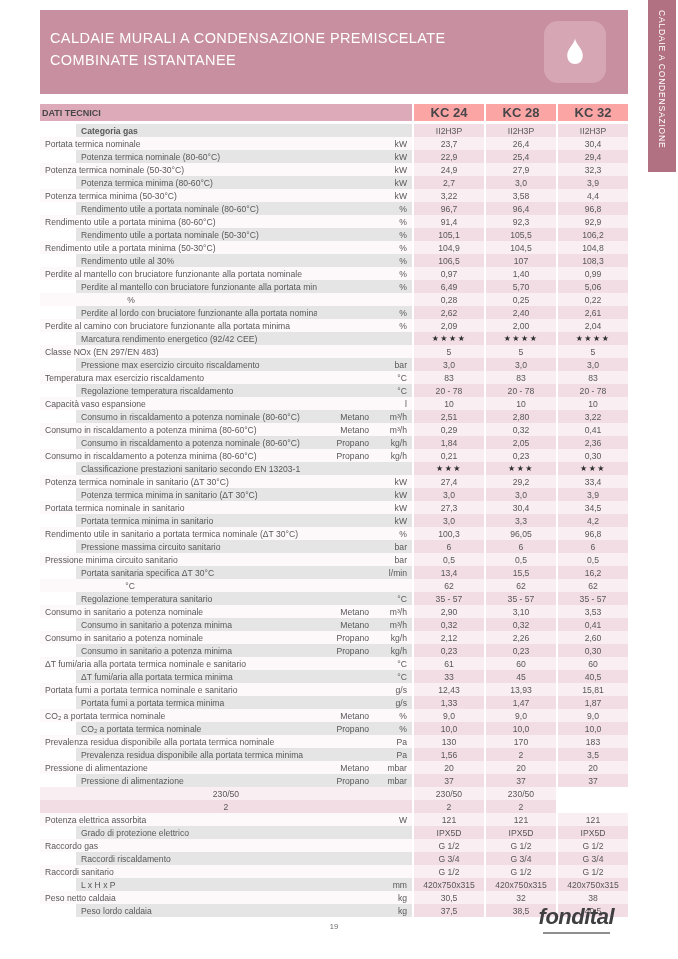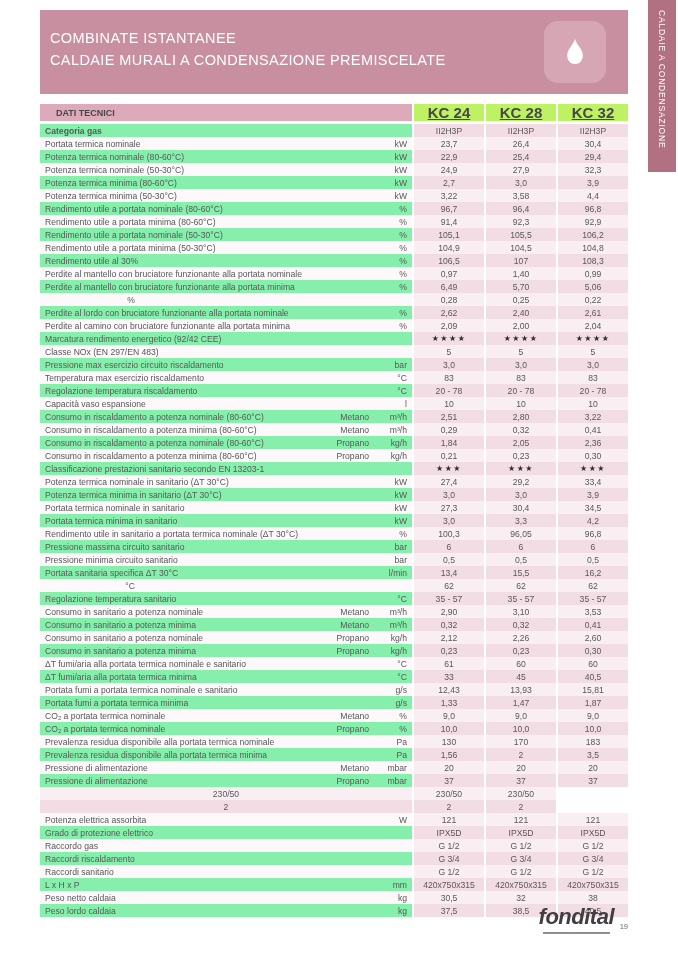--- a/index.html
+++ b/index.html
@@ -14,47 +14,47 @@
     display:flex;align-items:center;justify-content:center;}
   .flame-box svg{width:34px;height:40px;}
   
   .side-tab{position:absolute;right:2px;top:0;width:28px;height:172px;background:#b27183;
     display:flex;align-items:flex-start;justify-content:center;}
   .side-tab span{writing-mode:vertical-rl;color:#ffffff;font-size:8.5px;letter-spacing:.8px;
     padding-top:10px;white-space:nowrap;}
   
   .content{position:absolute;left:40px;top:104px;width:588px;}
   .thead{display:grid;grid-template-columns:372px 70px 70px 70px;column-gap:2px;height:17px;margin-bottom:3px;}
-  .hleft{background:#dcaab8;display:flex;align-items:center;padding-left:16px;font-weight:bold;font-size:9px;color:#47474a;}
-  .hmodel{background:#bef264;display:flex;align-items:center;justify-content:center;font-weight:bold;font-size:15px;color:#47474a;text-decoration:underline;}
+  .hleft{background:#dcaab8;display:flex;align-items:center;padding-left:2px;font-weight:bold;font-size:9px;color:#47474a;}
+  .hmodel{background:#fca5a5;display:flex;align-items:center;justify-content:center;font-weight:bold;font-size:13px;color:#47474a;}
   .trow{display:grid;grid-template-columns:372px 70px 70px 70px;column-gap:2px;height:13px;}
   .trow .left{display:flex;align-items:center;padding-left:5px;font-size:8.6px;min-width:0;}
   .lbl{flex:1;white-space:nowrap;overflow:hidden;}
   .qual{width:52px;text-align:right;white-space:nowrap;}
   .unit{width:38px;text-align:right;padding-right:5px;white-space:nowrap;}
   .val{display:flex;align-items:center;justify-content:center;font-size:8.6px;white-space:nowrap;}
-  .trow.a .left{background:#86efac;}
+  .trow.a .left{background:#e5e5e5;margin-left:36px;}
   .trow.a .val{background:#f2dde4;}
   .trow.b .left{background:#fdf8fa;}
   .trow.b .val{background:#f9eef2;}
   .b700{font-weight:bold;}
   .trow.stars .val{font-size:8px;letter-spacing:1.5px;color:#2e2e30;}
   
-  .pagenum{position:absolute;left:40px;top:922px;width:588px;text-align:right;font-size:7.5px;color:#6a6a6c;}
+  .pagenum{position:absolute;left:40px;top:922px;width:588px;text-align:center;font-size:7.5px;color:#6a6a6c;}
   .logo{position:absolute;right:64px;top:904px;text-align:center;}
   .logo-word{font-size:22px;font-weight:bold;font-style:italic;color:#3f3f41;letter-spacing:-.5px;}
   .logo-bar{height:2px;background:#8f8f91;margin:2px 4px 0 4px;}
 </style>
 </head>
 <body>
 
 <div class="banner">
   <div class="banner-title">
+    <div>CALDAIE MURALI A CONDENSAZIONE PREMISCELATE</div>
     <div>COMBINATE ISTANTANEE</div>
-    <div>CALDAIE MURALI A CONDENSAZIONE PREMISCELATE</div>
   </div>
   <div class="flame-box">
     <svg viewBox="0 0 48 48">
       <path fill="#ffffff" d="M24 5 C25.5 14 35 19 35 29 C35 36.2 30.1 41 24 41 C17.9 41 13 36.2 13 29 C13 19 22.5 14 24 5 Z"></path>
     </svg>
   </div>
 </div>
 
 <div class="side-tab">
   <span>CALDAIE A CONDENSAZIONE</span>

